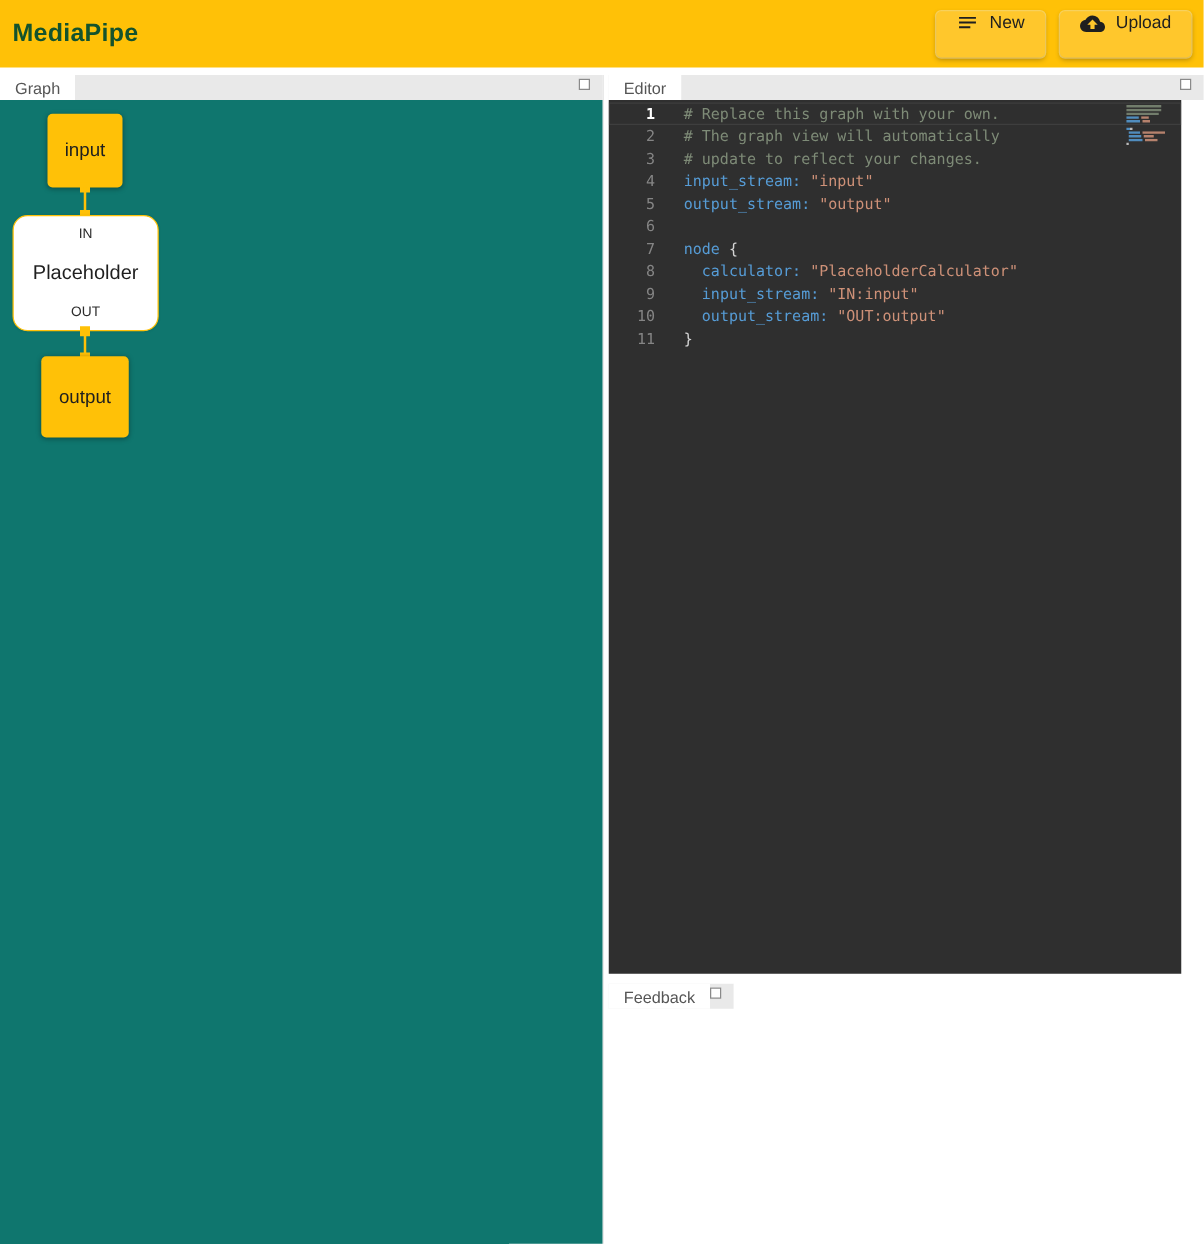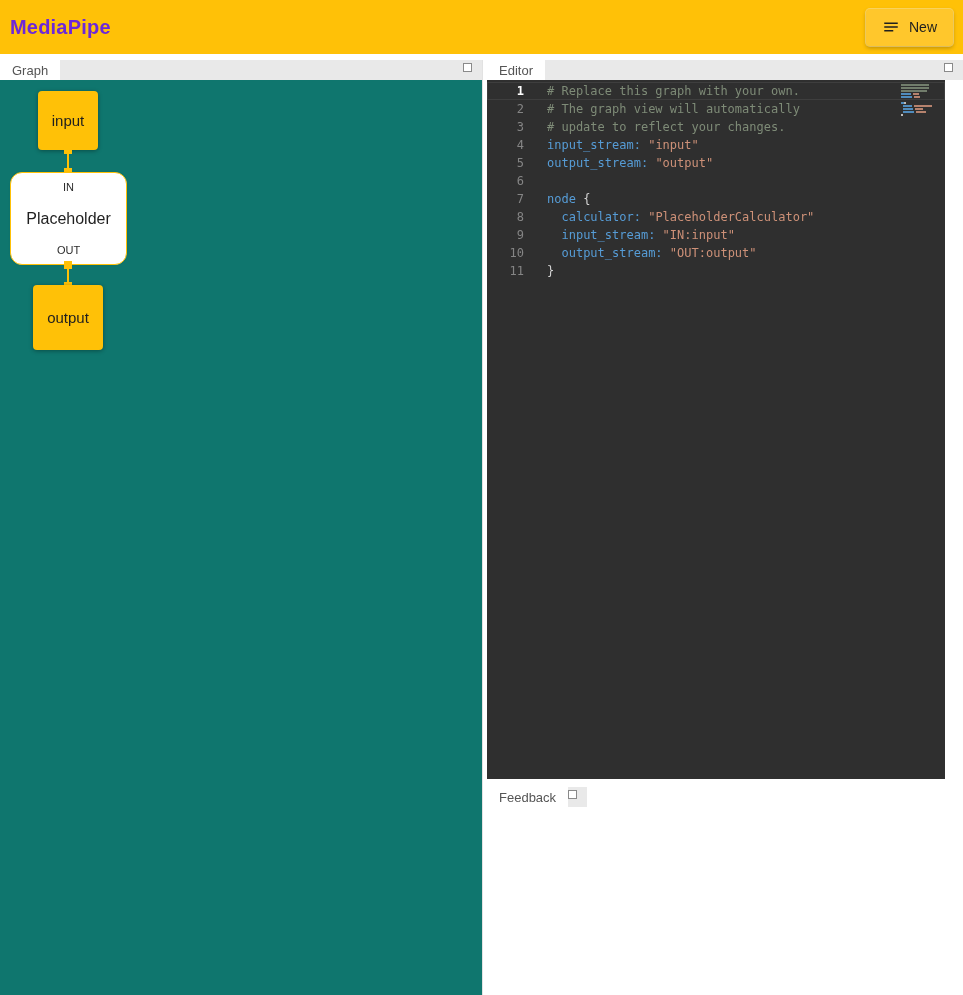--- a/index.html
+++ b/index.html
@@ -10,24 +10,24 @@
     font-family: "Liberation Sans", sans-serif;
     color: #1f1f1f;
   }
 
   
   .app-header {
     height: 54px; background: var(--header-bg, #FFC107);
     display: flex; align-items: center; justify-content: space-between;
     padding: 0 10px 0 10px;
   }
-  .app-title { font-size: 20px; font-weight: 700; color: #6d28d9; letter-spacing: .2px; }
+  .app-title { font-size: 20px; font-weight: 700; color: #14532d; letter-spacing: .2px; }
   .header-actions { display: flex; gap: 12px; align-items: center; }
   .hdr-btn {
-    display: flex; align-items: center; gap: 9px;
+    display: flex; gap: 9px;
     height: 37px; padding: 0 16px;
     background: var(--button-bg, #FFC72C);
     border: none; border-radius: 4px;
     font-family: "Liberation Sans", sans-serif;
     font-size: 14px; font-weight: 500; color: #1f1f1f;
     box-shadow: 0 0 0 1px rgba(255,255,255,.35), 0 2px 4px rgba(0,0,0,.28);
     cursor: pointer;
   }
   .hdr-btn svg { display: block; }
 
@@ -114,20 +114,26 @@
 <body>
 
 <header class="app-header">
   <div class="app-title">MediaPipe</div>
   <div class="header-actions">
     <button class="hdr-btn">
       <svg width="18" height="18" viewBox="0 0 24 24" fill="#1f1f1f">
           <path d="M3 18h12v-2H3v2zM3 6v2h18V6H3zm0 7h18v-2H3v2z"></path>
         </svg>
       <span>New</span>
+    </button>
+    <button class="hdr-btn">
+      <svg width="20" height="20" viewBox="0 0 24 24" fill="#1f1f1f">
+          <path d="M19.35 10.04A7.49 7.49 0 0 0 12 4C9.11 4 6.6 5.64 5.35 8.04A5.994 5.994 0 0 0 0 14c0 3.31 2.69 6 6 6h13c2.76 0 5-2.24 5-5 0-2.64-2.05-4.78-4.65-4.96zM14 13v4h-4v-4H7l5-5 5 5h-3z"></path>
+        </svg>
+      <span>Upload</span>
     </button>
   </div>
 </header>
 
 <div class="main">
 
   <section class="graph-panel">
     <div class="tab-strip">
       <div class="tab active">
         <span>Graph</span>

